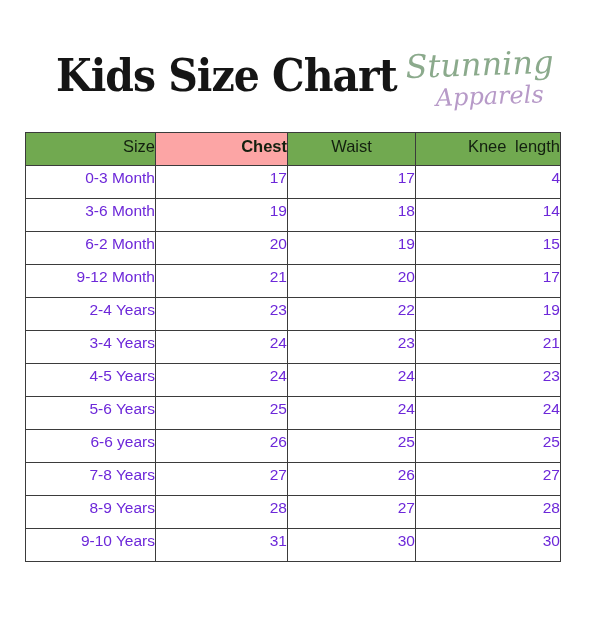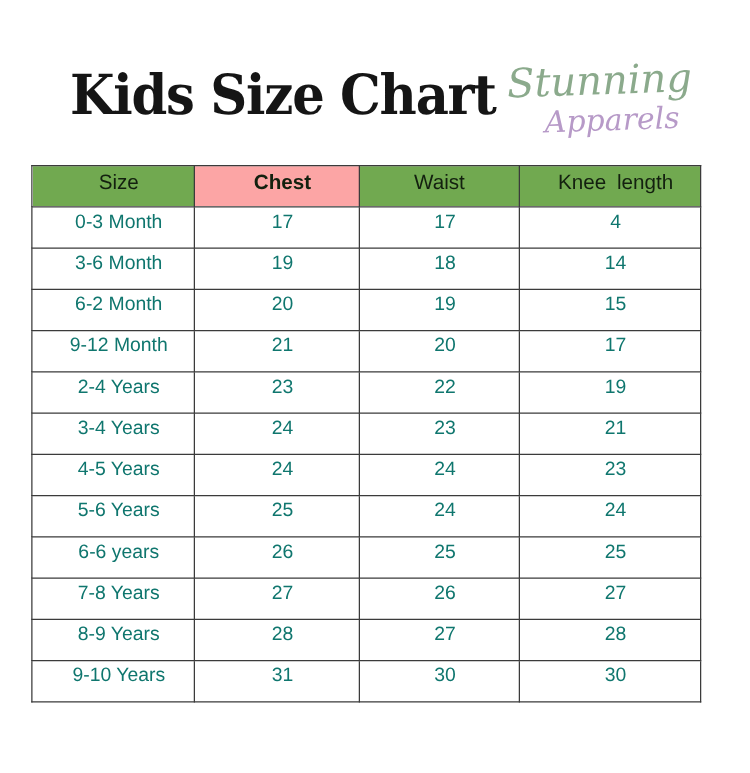--- a/index.html
+++ b/index.html
@@ -36,41 +36,42 @@
     position:absolute;
     left:25px;top:132px;
     width:535px;
     border-collapse:collapse;
     table-layout:fixed;
     font-family:"Liberation Sans",sans-serif;
   }
   .size-table th,.size-table td{
     border:1.6px solid #3b3b3b;
     vertical-align:top;
-    text-align:center;
+    text-align:right;
     overflow:hidden;
   }
   .size-table th{
     height:28px;
     padding:4px 0 0 9px;
     font-weight:400;
     font-size:16.5px;
     color:#13200f;
   }
   .size-table th.center{
+    text-align:center;
     padding-left:0;
   }
   .size-table th:nth-child(4){
     word-spacing:4px;
   }
   .size-table td{
     height:29px;
     padding:3px 0 0 9px;
     font-size:15.5px;
-    color:#0f766e;
+    color:#6d28d9;
     background:#ffffff;
   }
 </style>
 </head>
 <body>
 
 <h1 class="page-title">Kids Size Chart</h1>
 
 <svg class="brand-logo" viewBox="0 0 168 92" aria-hidden="true">
   <text x="10" y="52" font-size="32" transform="rotate(-2 10 52)" fill="#8baa8c">Stunning</text>

